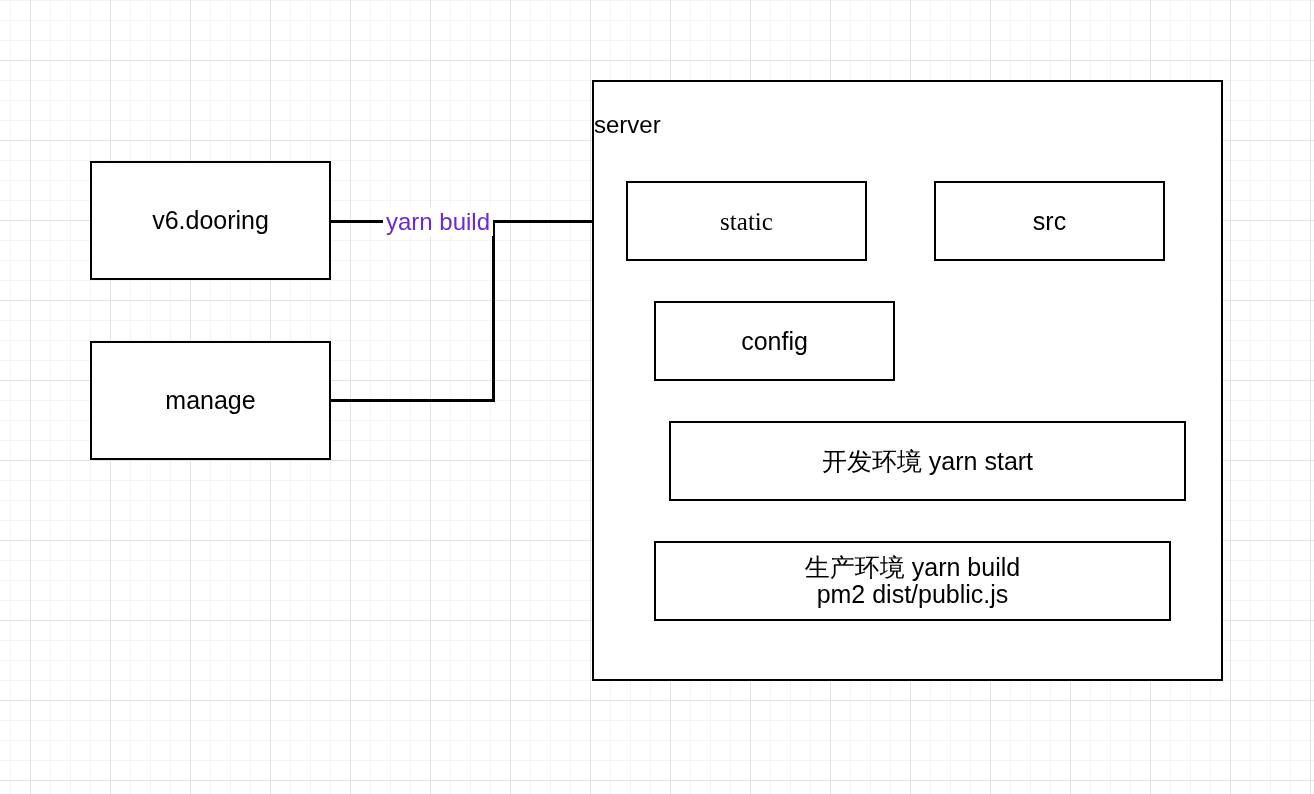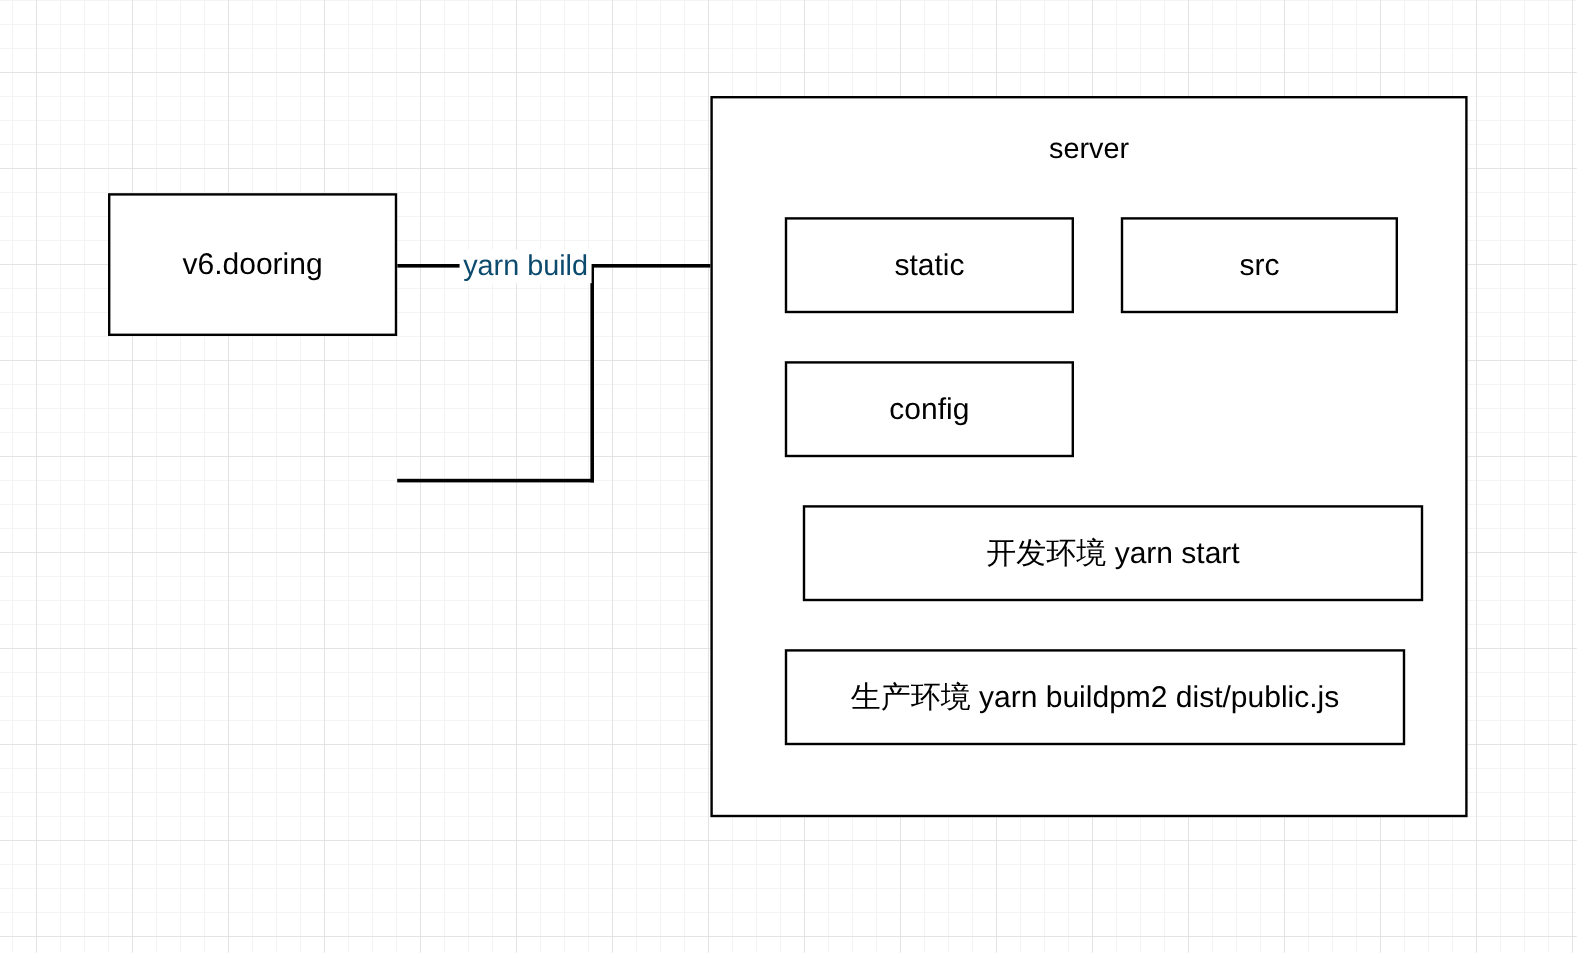--- a/index.html
+++ b/index.html
@@ -34,35 +34,36 @@
     display: flex;
     align-items: center;
     justify-content: center;
     text-align: center;
     font-size: 25px;
     line-height: 27px;
     color: #000000;
   }
 
   .node.multiline {
+    flex-direction: column;
   }
 
   .group {
     position: absolute;
     box-sizing: border-box;
     border: 2px solid #000000;
     background: #ffffff;
   }
 
   .group-title {
     position: absolute;
     top: 29px;
     left: 0;
     width: 100%;
-    text-align: center;
+    text-align: left;
     font-size: 24px;
     color: #000000;
   }
 
   .edge-h {
     position: absolute;
     height: 3px;
     background: #000000;
   }
 
@@ -81,28 +82,28 @@
     border-left: 15px solid #000000;
   }
 
   .edge-label {
     position: absolute;
     transform: translate(-50%, -50%);
     background: #ffffff;
     padding: 0 3px;
     font-size: 24px;
     white-space: nowrap;
-    color: #0c4a6e;
+    color: #6d28d9;
   }
 
   
   #node-v6dooring { left: 90px;  top: 161px; width: 241px; height: 119px; }
   #node-manage    { left: 90px;  top: 341px; width: 241px; height: 119px; }
   #group-server   { left: 592px; top: 80px;  width: 631px; height: 601px; }
-  #node-static    { left: 654px; top: 181px; width: 241px; height: 80px; }
+  #node-static    { left: 626px; top: 181px; width: 241px; height: 80px; font-family: Liberation Serif, serif; }
   #node-src       { left: 934px; top: 181px; width: 231px; height: 80px; }
   #node-config    { left: 654px; top: 301px; width: 241px; height: 80px; }
   #node-public    { left: 934px; top: 301px; width: 241px; height: 80px; }
   #node-dev       { left: 654px; top: 421px; width: 517px; height: 80px; margin-left: 15px; }
   #node-prod      { left: 654px; top: 541px; width: 517px; height: 80px; }
 
   #edge-main        { left: 331px; top: 220px; width: 309px; }
   #edge-arrowhead   { left: 639px; top: 214px; }
   #edge-branch-h    { left: 331px; top: 399px; width: 164px; }
   #edge-branch-v    { left: 492px; top: 220px; height: 182px; }
@@ -116,20 +117,23 @@
   <div class="edge-h" id="edge-main"></div>
 
   <div class="edge-h" id="edge-branch-h"></div>
   <div class="edge-v" id="edge-branch-v"></div>
   <div class="arrowhead-right" id="edge-arrowhead"></div>
 
   <div class="node" id="node-v6dooring">
     <span>v6.dooring</span>
   </div>
 
+  <div class="node" id="node-manage">
+    <span>manage</span>
+  </div>
 
   <div class="edge-label" id="edge-main-label">yarn build</div>
 
   <div class="group" id="group-server">
     <div class="group-title">server</div>
   </div>
 
   <div class="node" id="node-static">
     <span>static</span>
   </div>

